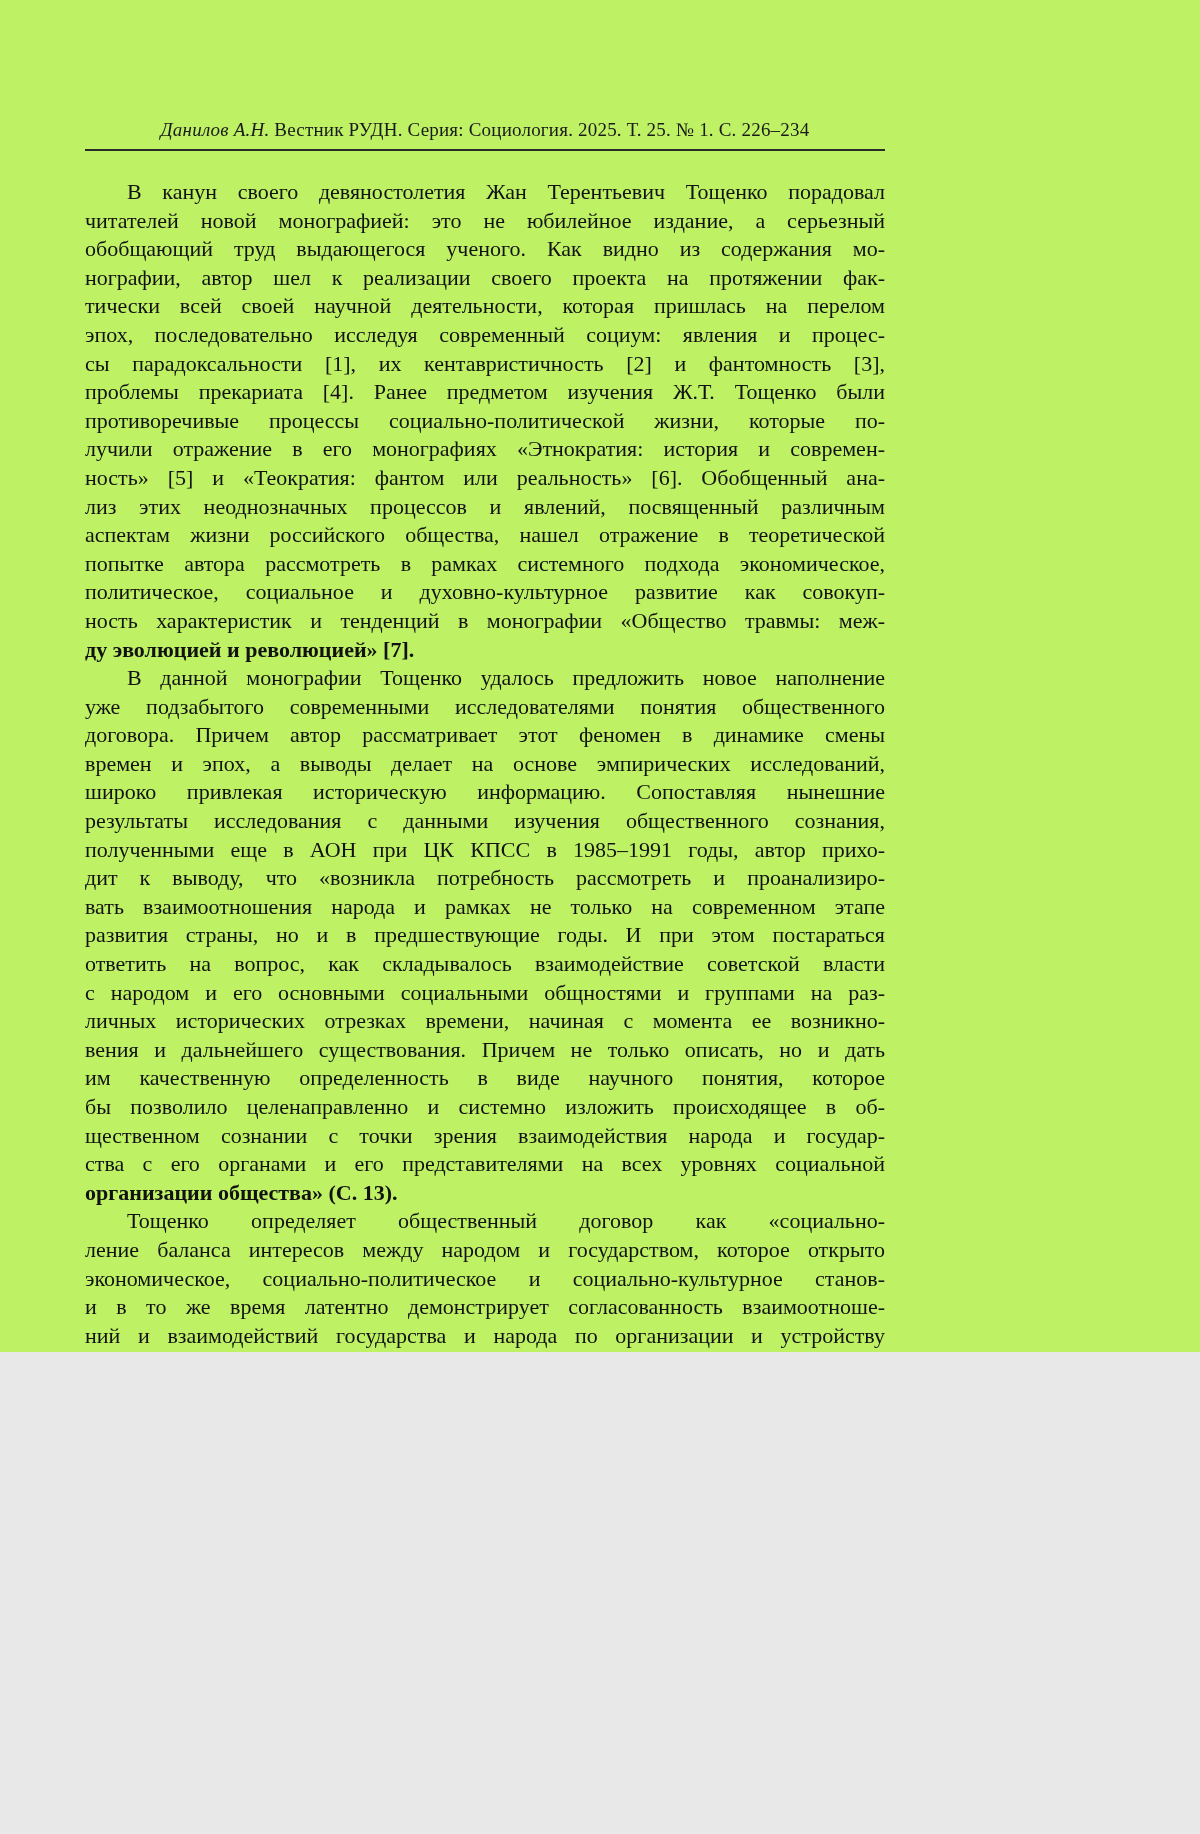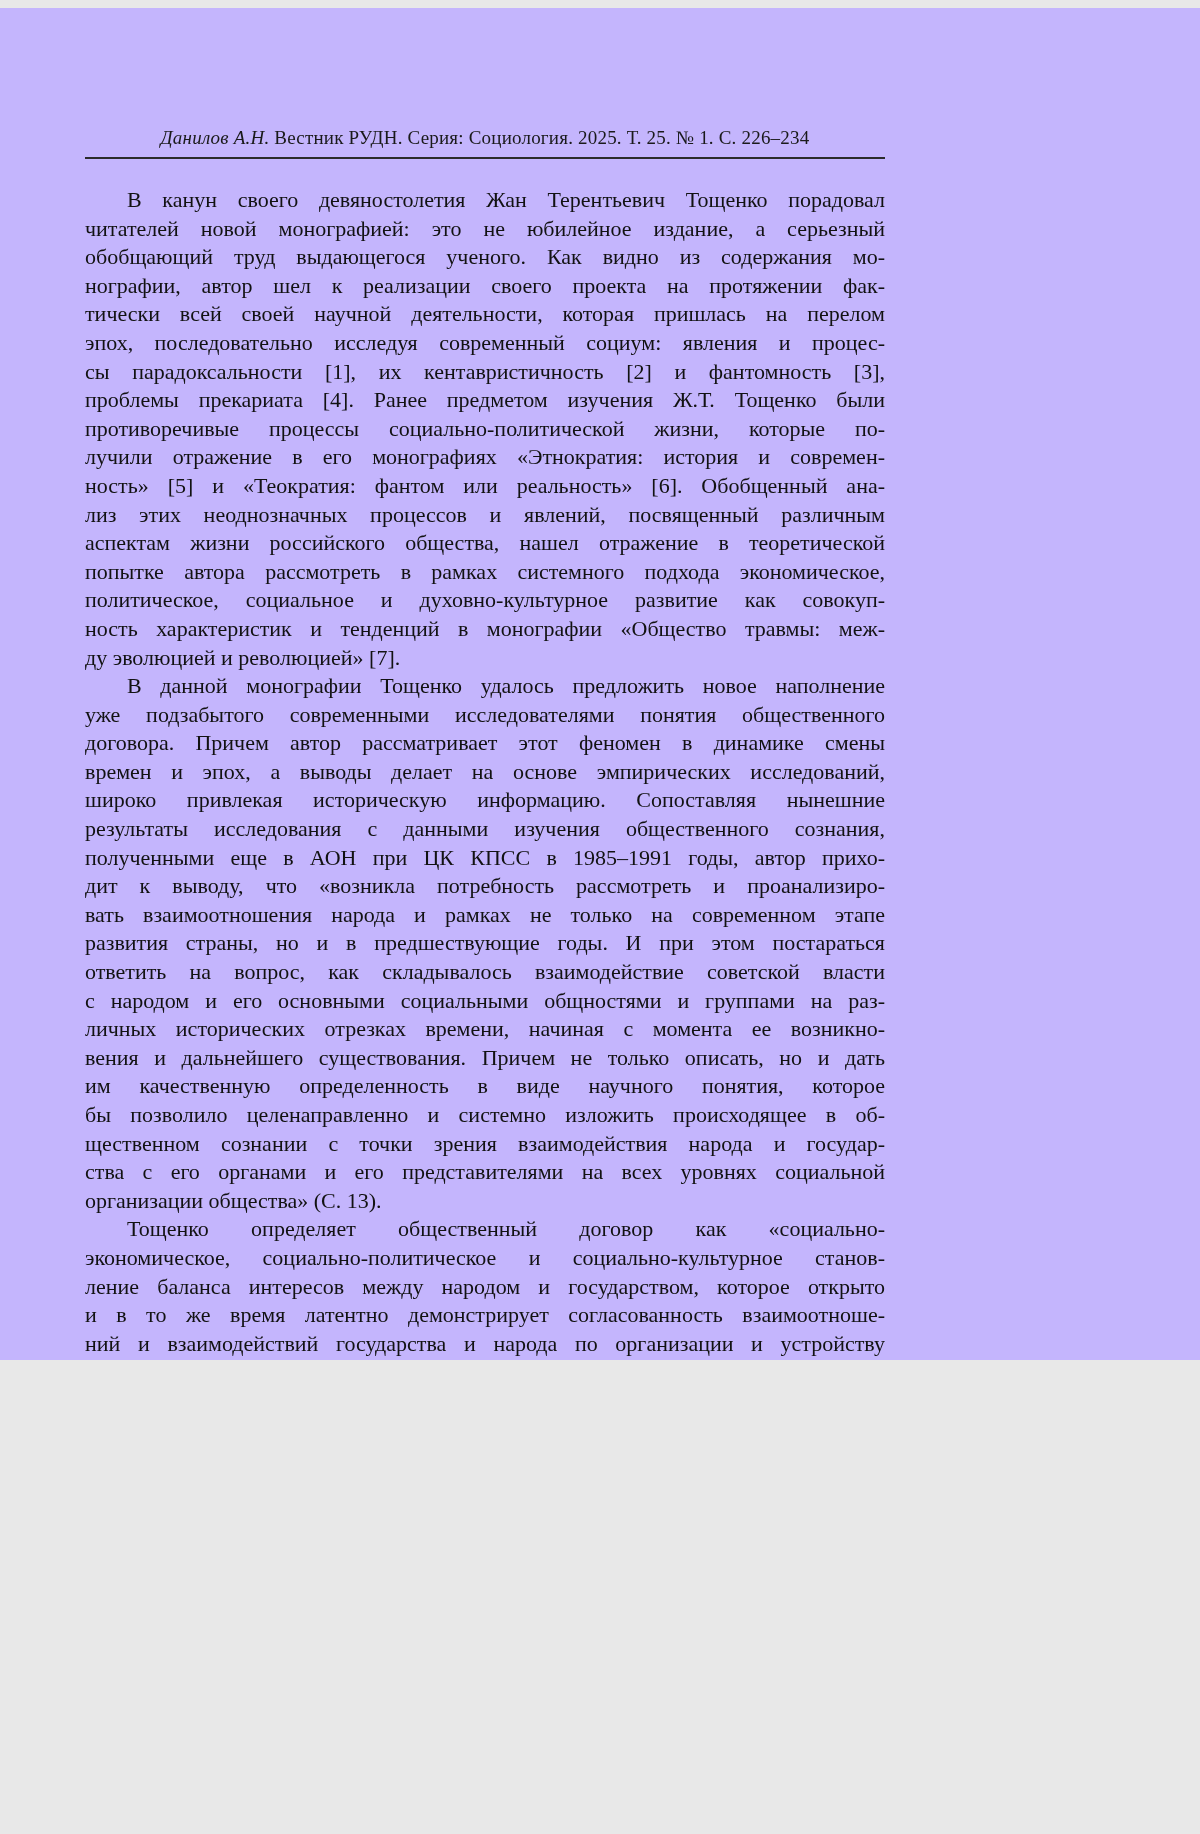--- a/index.html
+++ b/index.html
@@ -4,22 +4,22 @@
 <style>
   html, body {
     margin: 0;
     padding: 0;
     background: #e8e8e8;
   }
   .page {
     position: relative;
     width: 1200px;
     height: 1352px;
-    margin: 8px auto;
-    background: #c4b5fd;
+    margin: 0 auto;
+    background: #bef264;
     color: #141414;
     font-family: "Liberation Serif", "DejaVu Serif", serif;
     overflow: hidden;
   }
   .column {
     position: absolute;
     left: 85px;
     top: 118px;
     width: 800px;
   }
@@ -50,20 +50,21 @@
     line-height: 28.6px;
     text-align: justify;
     text-align-last: justify;
     text-justify: inter-word;
   }
   .line.first {
     text-indent: 42px;
   }
   .line.last {
     text-align-last: left;
+    font-weight: bold;
   }
   .page-footer {
     display: flex;
     justify-content: space-between;
     align-items: baseline;
     margin-top: 34px;
     font-family: Liberation Mono, monospace;
   }
   .footer-section {
     font-size: 17px;
@@ -124,22 +125,22 @@
           <div class="line">личных исторических отрезках времени, начиная с момента ее возникно-</div>
           <div class="line">вения и дальнейшего существования. Причем не только описать, но и дать</div>
           <div class="line">им качественную определенность в виде научного понятия, которое</div>
           <div class="line">бы позволило целенаправленно и системно изложить происходящее в об-</div>
           <div class="line">щественном сознании с точки зрения взаимодействия народа и государ-</div>
           <div class="line">ства с его органами и его представителями на всех уровнях социальной</div>
           <div class="line last">организации общества» (С. 13).</div>
         </div>
         <div class="paragraph">
           <div class="line first">Тощенко определяет общественный договор как «социально-</div>
+          <div class="line">ление баланса интересов между народом и государством, которое открыто</div>
           <div class="line">экономическое, социально-политическое и социально-культурное станов-</div>
-          <div class="line">ление баланса интересов между народом и государством, которое открыто</div>
           <div class="line">и в то же время латентно демонстрирует согласованность взаимоотноше-</div>
           <div class="line">ний и взаимодействий государства и народа по организации и устройству</div>
           <div class="line">общественной (публичной) и личной (приватной) жизни» (С. 97). Автор</div>
         </div>
       </div>
 
     <div class="page-footer">
       <span class="footer-section">ЭССЕ И РЕЦЕНЗИИ</span>
       <span class="footer-page-number">227</span>
     </div>

